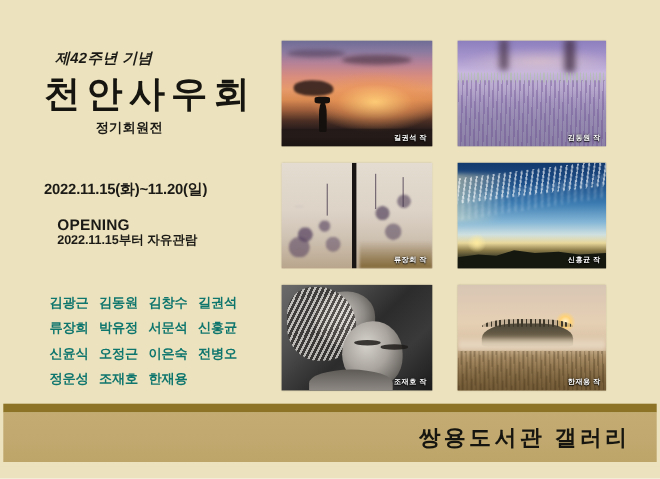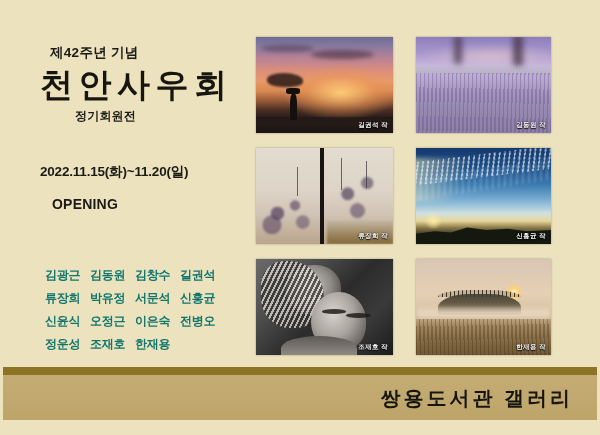--- a/index.html
+++ b/index.html
@@ -32,36 +32,37 @@
 
   .anniv {
     position: absolute;
     left: 50px;
     top: 44px;
     font-size: 13.5px;
     font-weight: 700;
     color: #1b1a16;
     letter-spacing: 0.3px;
     white-space: nowrap;
+    font-style: italic;
   }
 
   .main-title {
     position: absolute;
     left: 40px;
     top: 63px;
     font-size: 33px;
     font-weight: 700;
     color: #16150f;
     letter-spacing: 5.5px;
     white-space: nowrap;
   }
 
   .subtitle {
     position: absolute;
-    left: 136px;
+    left: 148px;
     top: 108px;
     font-size: 12px;
     font-weight: 700;
     color: #1b1a16;
     letter-spacing: 0.2px;
     white-space: nowrap;
     transform: translateX(-100%);
   }
 
   .date-range {
@@ -393,20 +394,21 @@
 <body>
 
 <div id="poster">
 
   <div class="text-col">
     <div class="anniv">제42주년 기념</div>
     <div class="main-title">천안사우회</div>
     <div class="subtitle">정기회원전</div>
     <div class="date-range">2022.11.15(화)~11.20(일)</div>
     <div class="opening-label">OPENING</div>
+    <div class="opening-note">2022.11.15부터 자유관람</div>
 
     <div class="names">
       <span class="name">김광근</span>
       <span class="name">김동원</span>
       <span class="name">김창수</span>
       <span class="name">길권석</span>
       <span class="name">류장희</span>
       <span class="name">박유정</span>
       <span class="name">서문석</span>
       <span class="name">신홍균</span>

